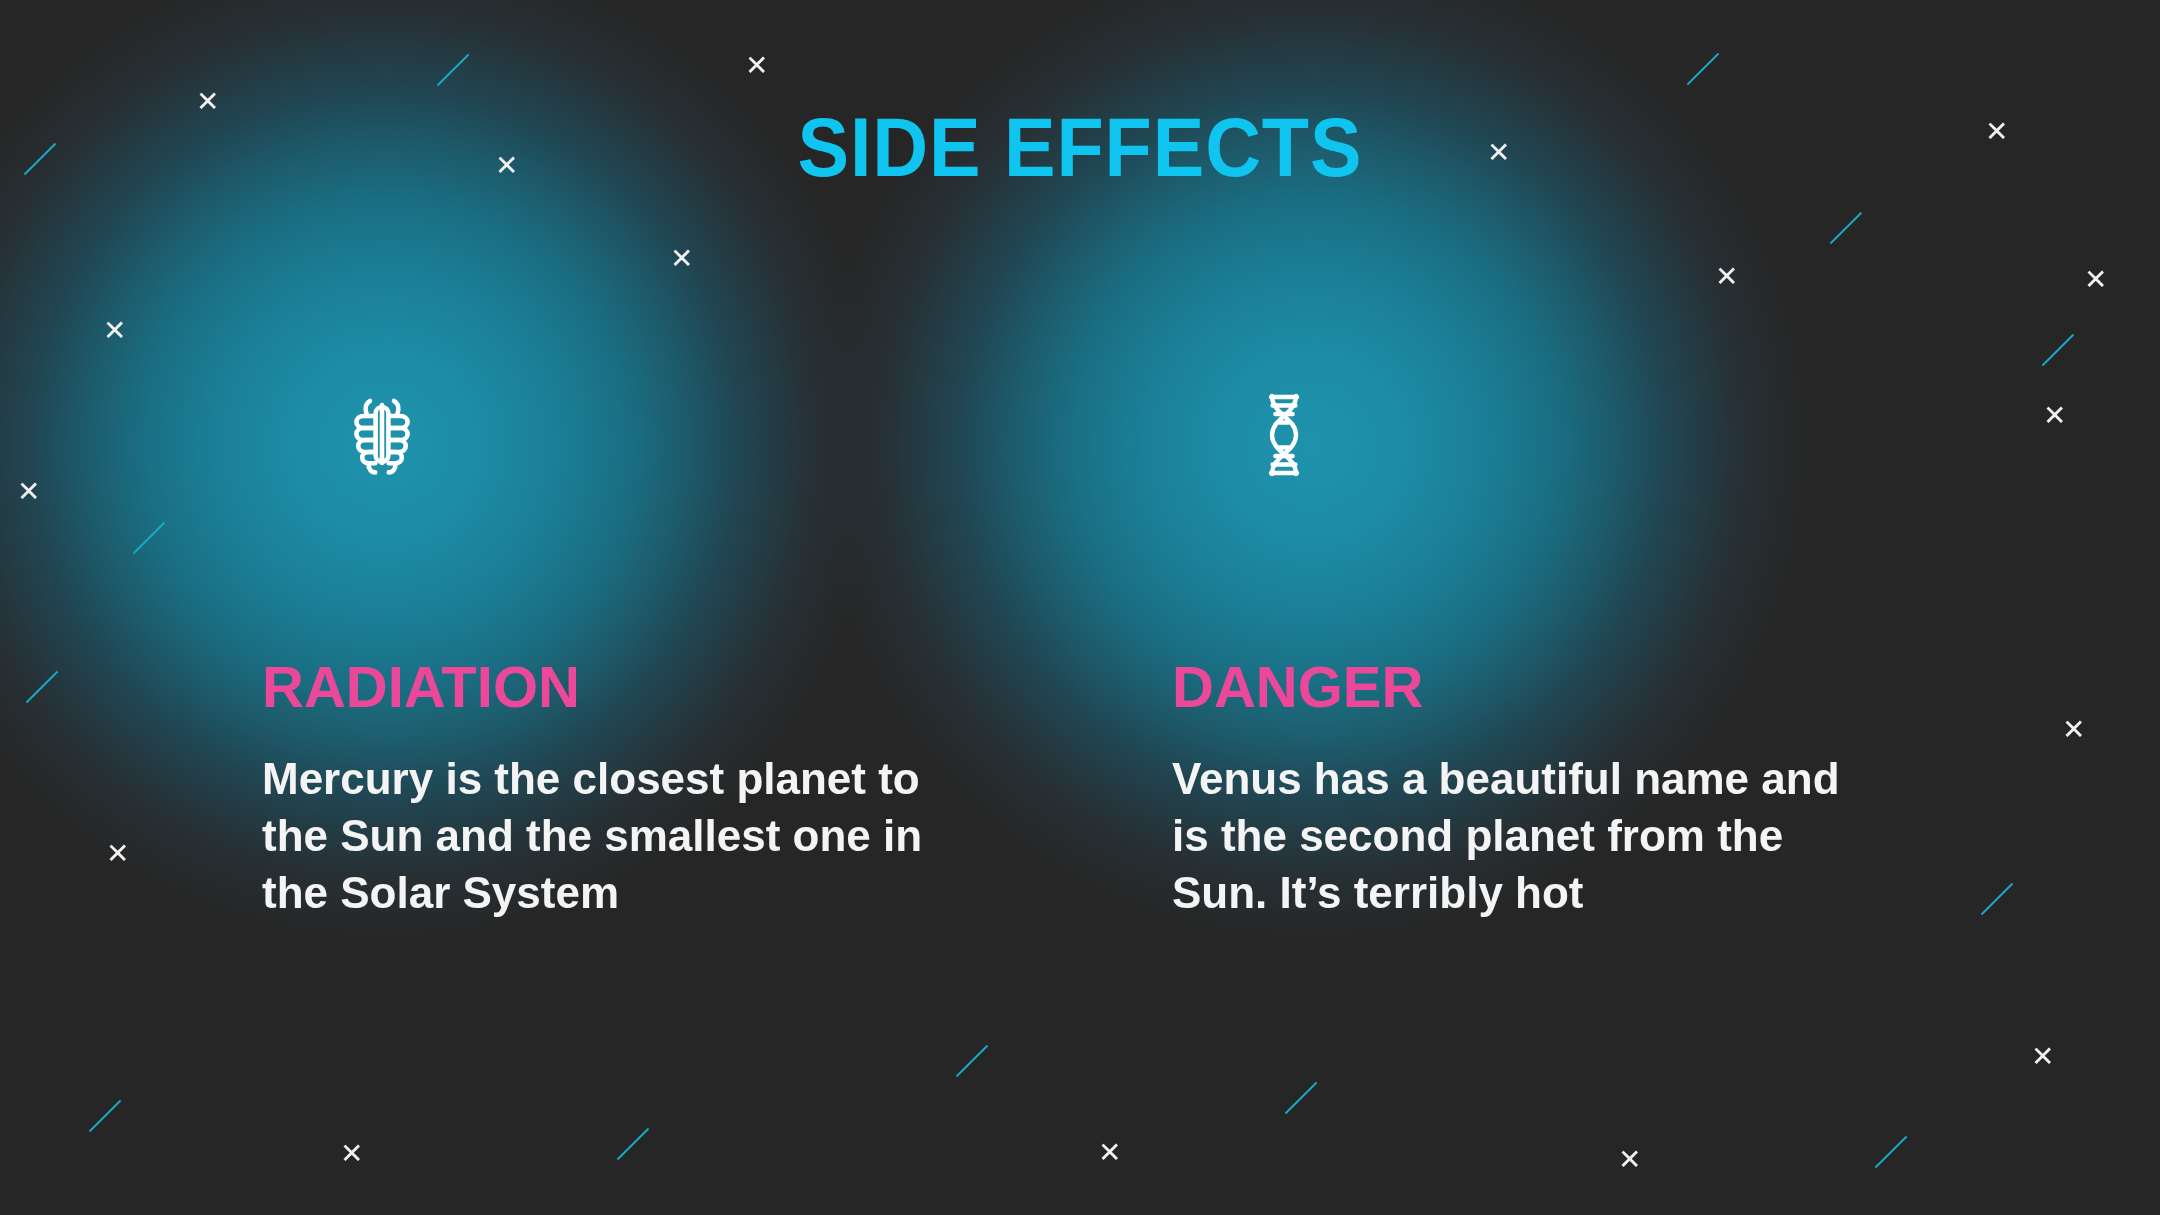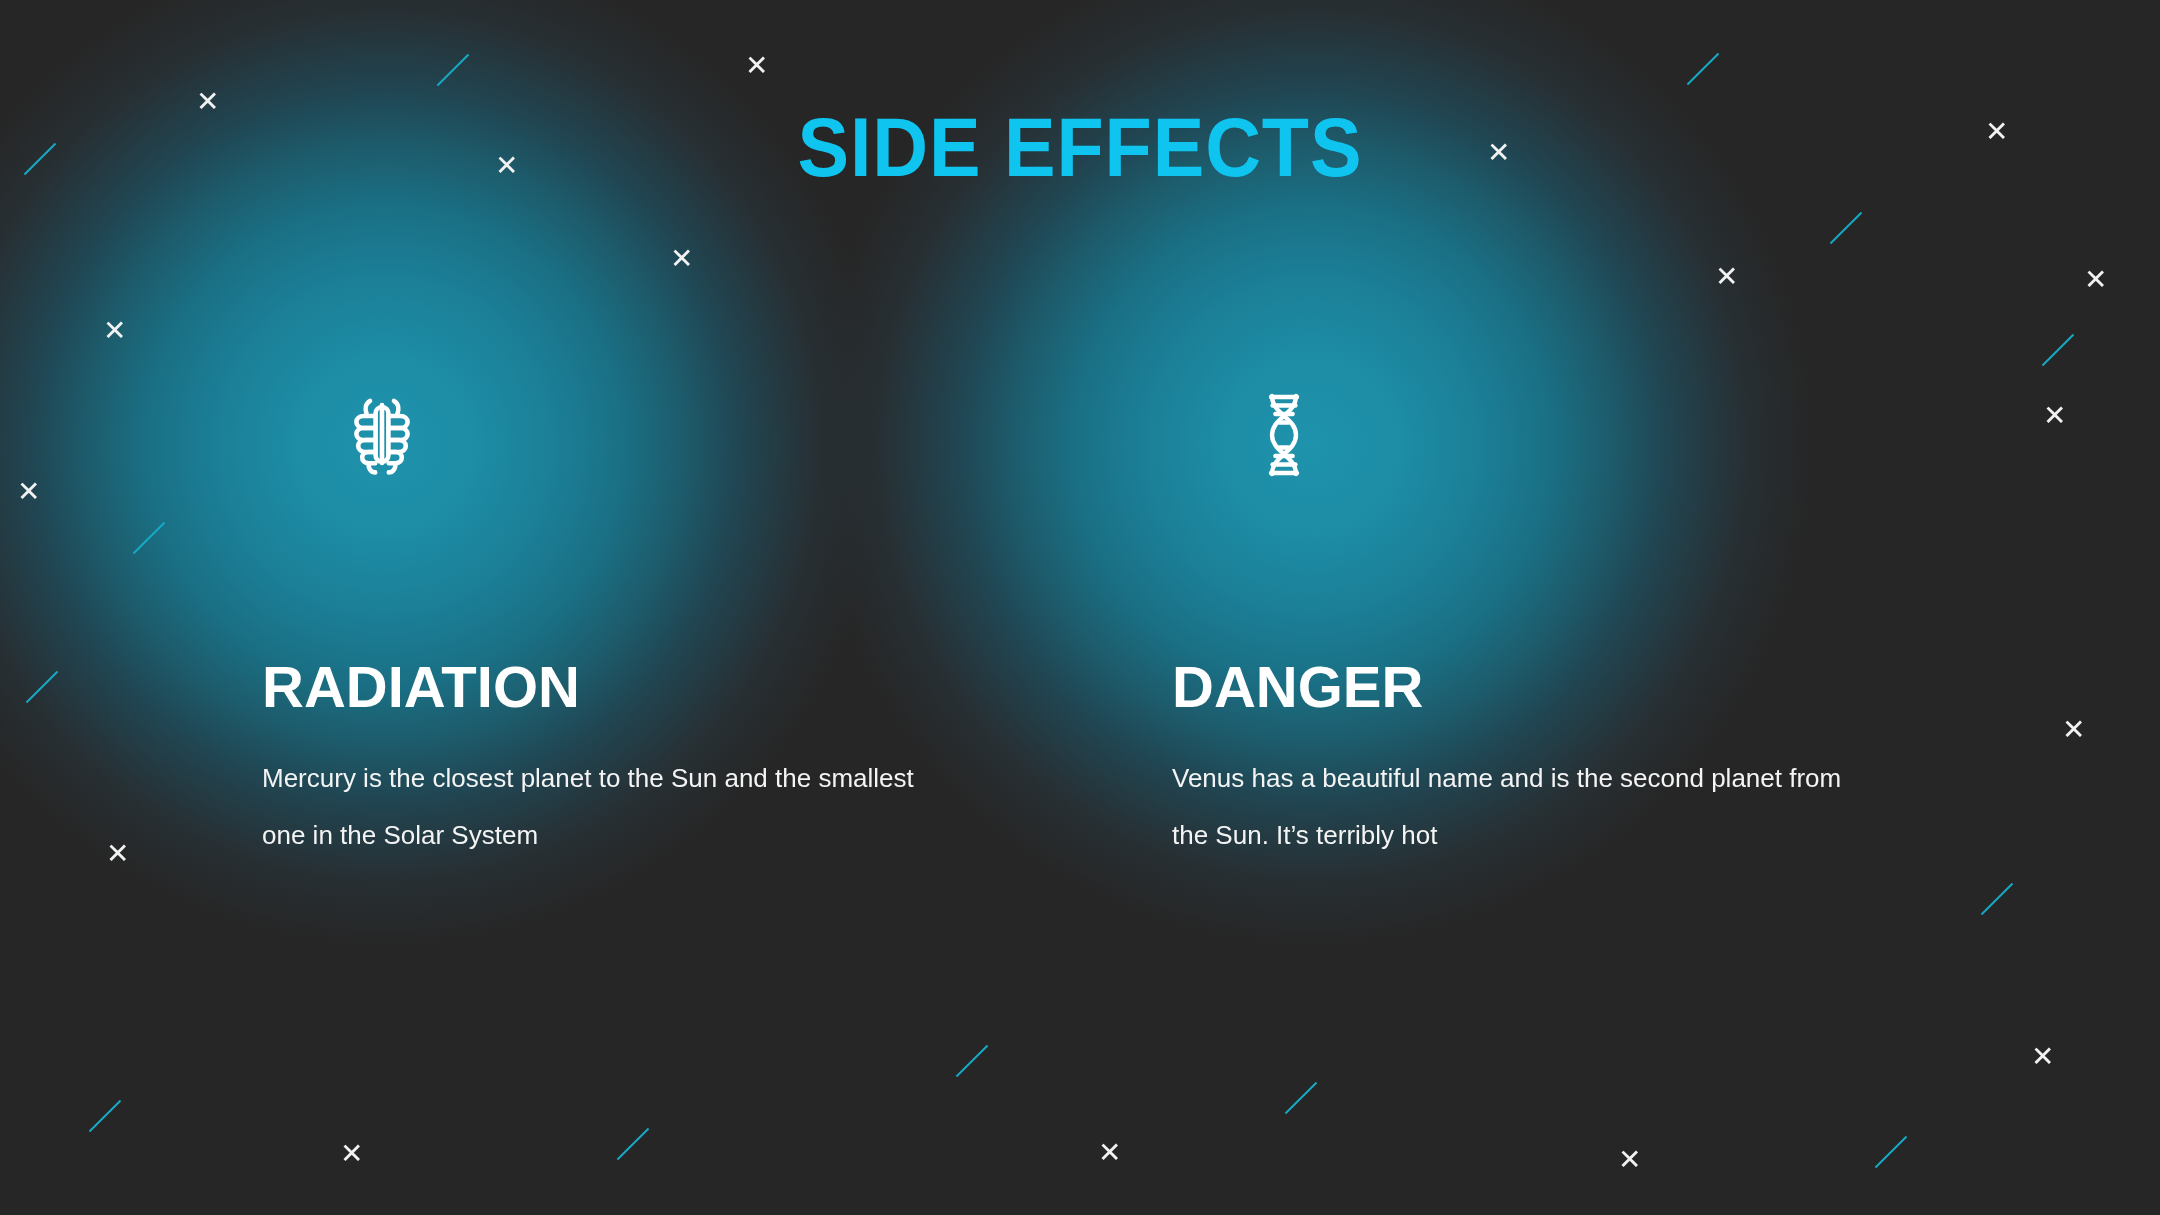--- a/index.html
+++ b/index.html
@@ -106,33 +106,33 @@
     height: 110px;
     display: flex;
     align-items: center;
     justify-content: center;
   }
   #col-left  .icon-wrap { margin-left: 70px; }
   #col-right .icon-wrap { margin-left: 62px; }
 
   .col-heading {
     margin-top: 168px;
-    color: #ffffff;
+    color: #ec4899;
     font-size: 58px;
     font-weight: bold;
     line-height: 1;
     letter-spacing: 0px;
     white-space: nowrap;
   }
   .col-body {
     margin-top: 34px;
     color: #f4f4f4;
-    font-size: 26px;
+    font-size: 44px;
     line-height: 57px;
-    font-weight: normal;
+    font-weight: bold;
     max-width: 700px;
   }
   #col-left .col-body  { max-width: 690px; }
   #col-right .col-body { max-width: 700px; }
 </style>
 </head>
 <body>
 
 <div id="stage">
 

